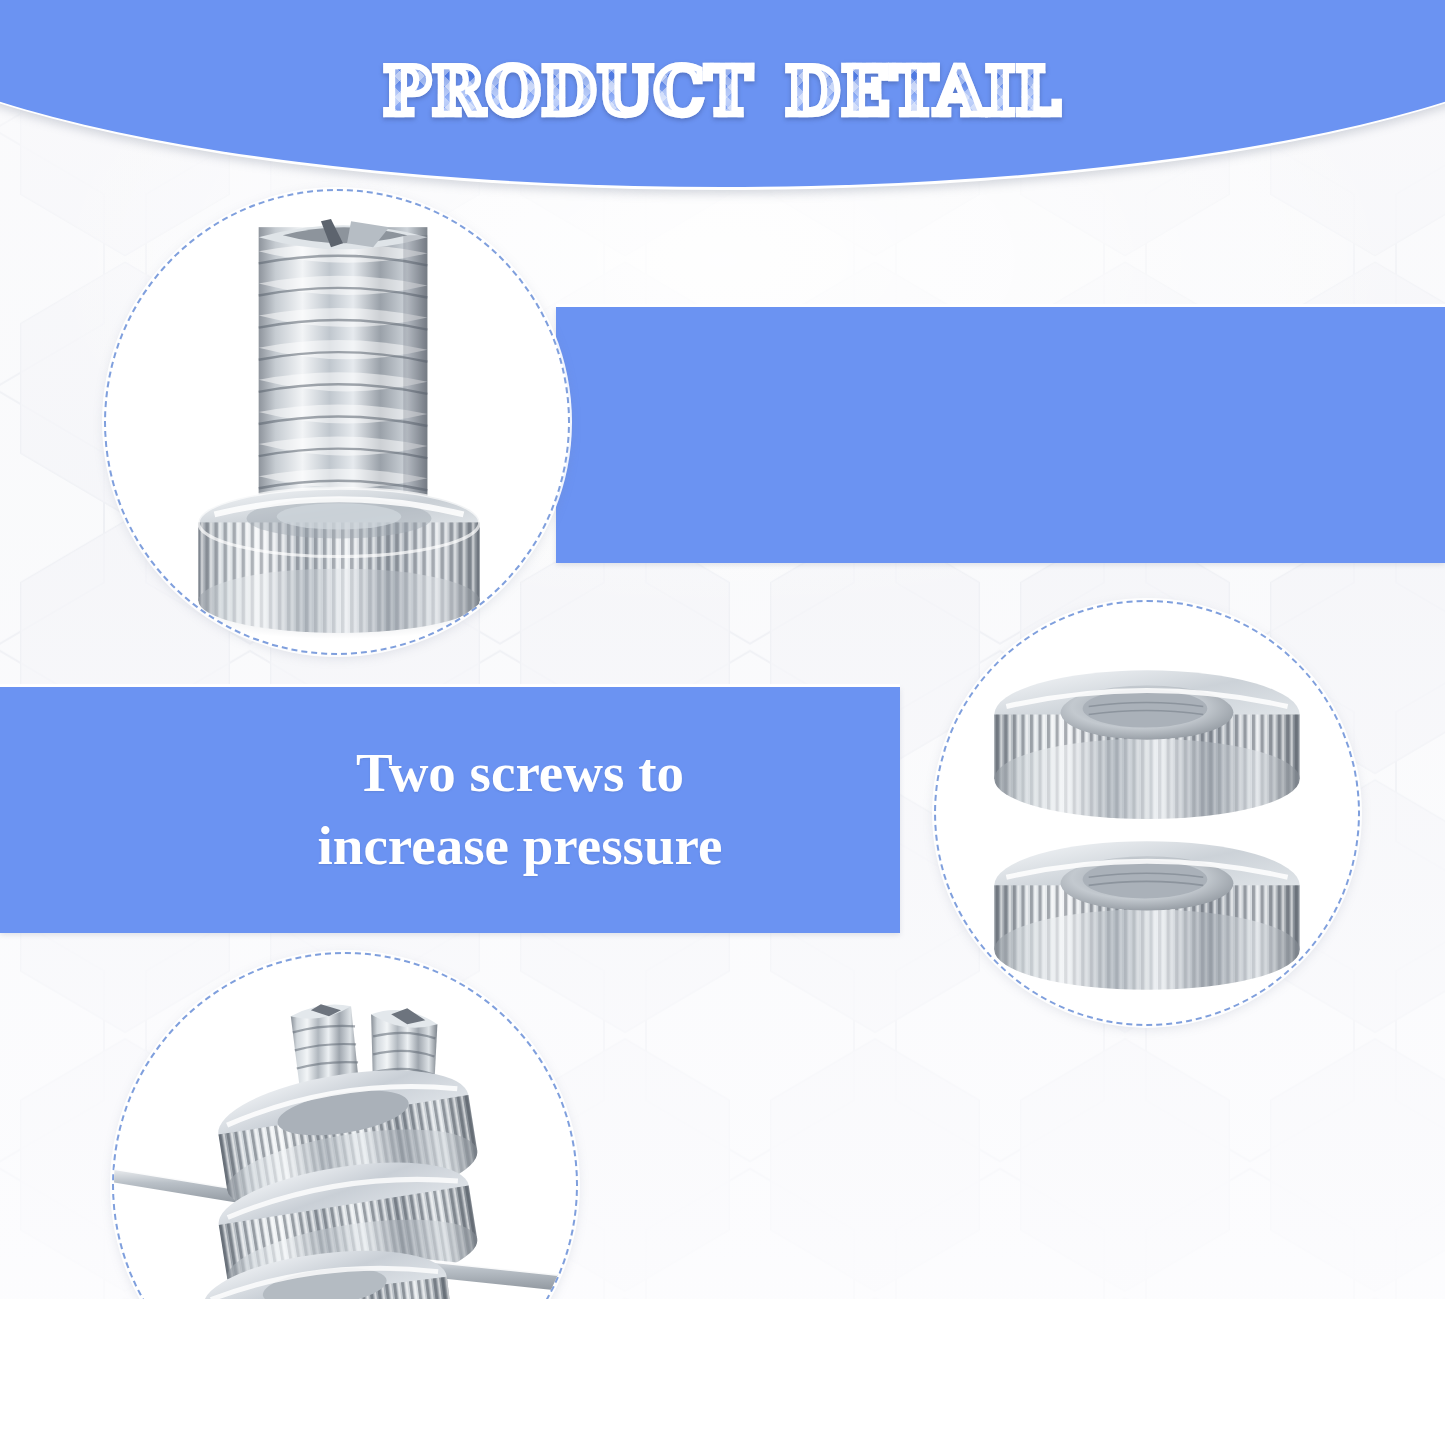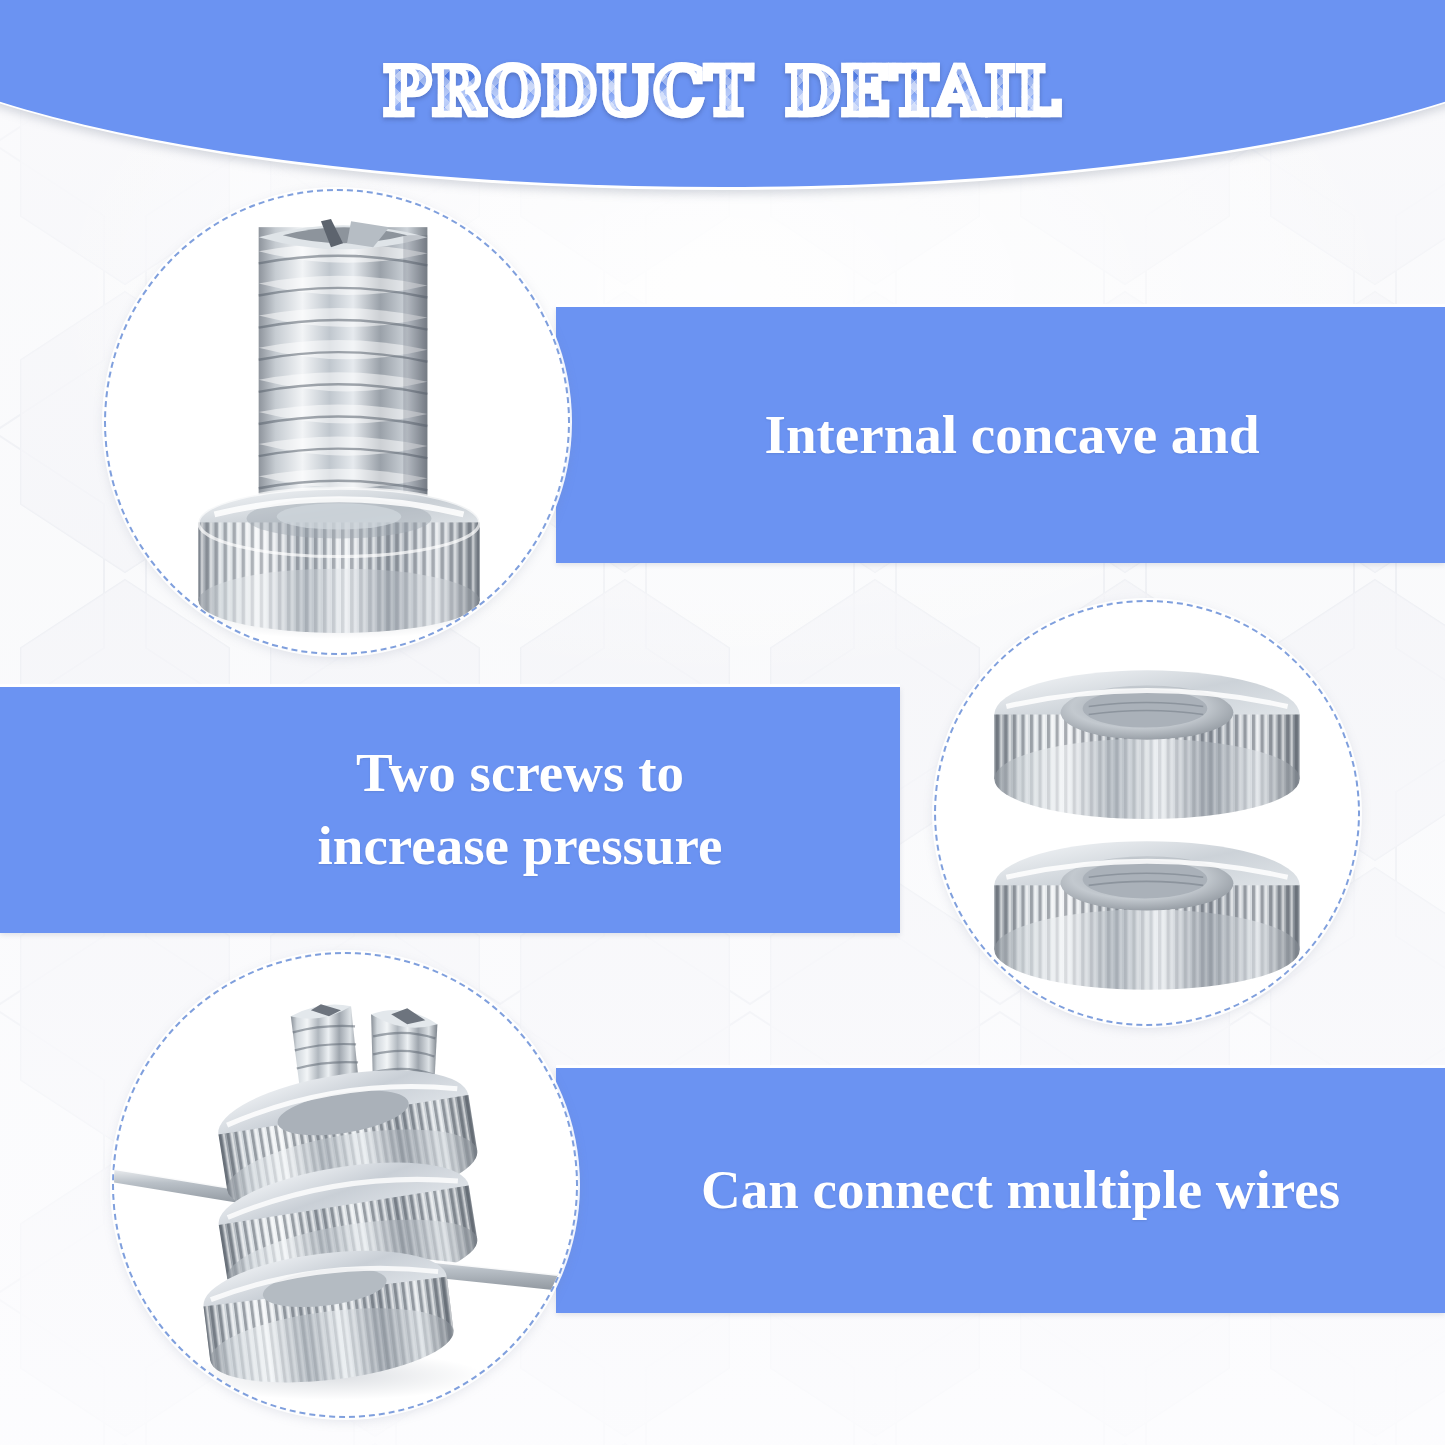--- a/index.html
+++ b/index.html
@@ -5,21 +5,21 @@
   * { margin:0; padding:0; box-sizing:border-box; }
   html,body { width:1445px; height:1445px; }
   body {
     font-family:"Liberation Serif", serif;
     background:#ffffff;
     position:relative;
     overflow:hidden;
   }
 
   
-  #stage { position:absolute; inset:0; width:1445px; height:1445px; overflow:hidden; }
+  #stage { position:absolute; inset:0; width:1445px; height:1299px; overflow:hidden; }
 
   
   .bg-base {
     position:absolute; inset:0;
     background:#fdfdfd;
   }
   .hexgrid { position:absolute; inset:0; }
   .hexgrid svg { width:100%; height:100%; display:block; }
   .soft-shade {
     position:absolute; inset:0;
@@ -142,21 +142,21 @@
   </div>
   <div class="soft-shade"></div>
 
   <div class="header-arch"></div>
   <div class="header-title-wrap">
     <div class="header-title">Product Detail</div>
   </div>
 
   <div class="band band-1">
     <div class="band-text">
-      <span>Internal concave and</span><br>
+      <br>
     </div>
   </div>
 
   <div class="photo-circle circle-1" style="border-color: rgb(127, 159, 221);">
     <div class="photo-inner">
       <svg viewBox="0 0 460 460" aria-hidden="true">
         <defs>
           <linearGradient id="steel1" x1="0" y1="0" x2="1" y2="0">
             <stop offset="0" stop-color="#8e949c"></stop>
             <stop offset="0.10" stop-color="#c6ccd2"></stop>
@@ -306,25 +306,20 @@
           <g stroke="rgba(120,128,138,.6)" stroke-width="1.6" fill="none">
             <path d="M152 274 Q210 266 266 274"></path>
             <path d="M152 282 Q210 274 266 282"></path>
           </g>
           <path d="M70 274 Q210 242 350 274" stroke="rgba(255,255,255,.85)" stroke-width="5" fill="none"></path>
         </g>
       </svg>
     </div>
   </div>
 
-  <div class="band band-3">
-    <div class="band-text">
-      <span>Can connect multiple wires</span>
-    </div>
-  </div>
 
   <div class="photo-circle circle-3" style="border-color: rgb(127, 159, 221);">
     <div class="photo-inner">
       <svg viewBox="0 0 460 460" aria-hidden="true">
         <defs>
           <linearGradient id="nSide" x1="0" y1="0" x2="1" y2="0">
             <stop offset="0" stop-color="#878e96"></stop>
             <stop offset="0.09" stop-color="#d2d8dd"></stop>
             <stop offset="0.24" stop-color="#f2f5f7"></stop>
             <stop offset="0.40" stop-color="#b1b8bf"></stop>

